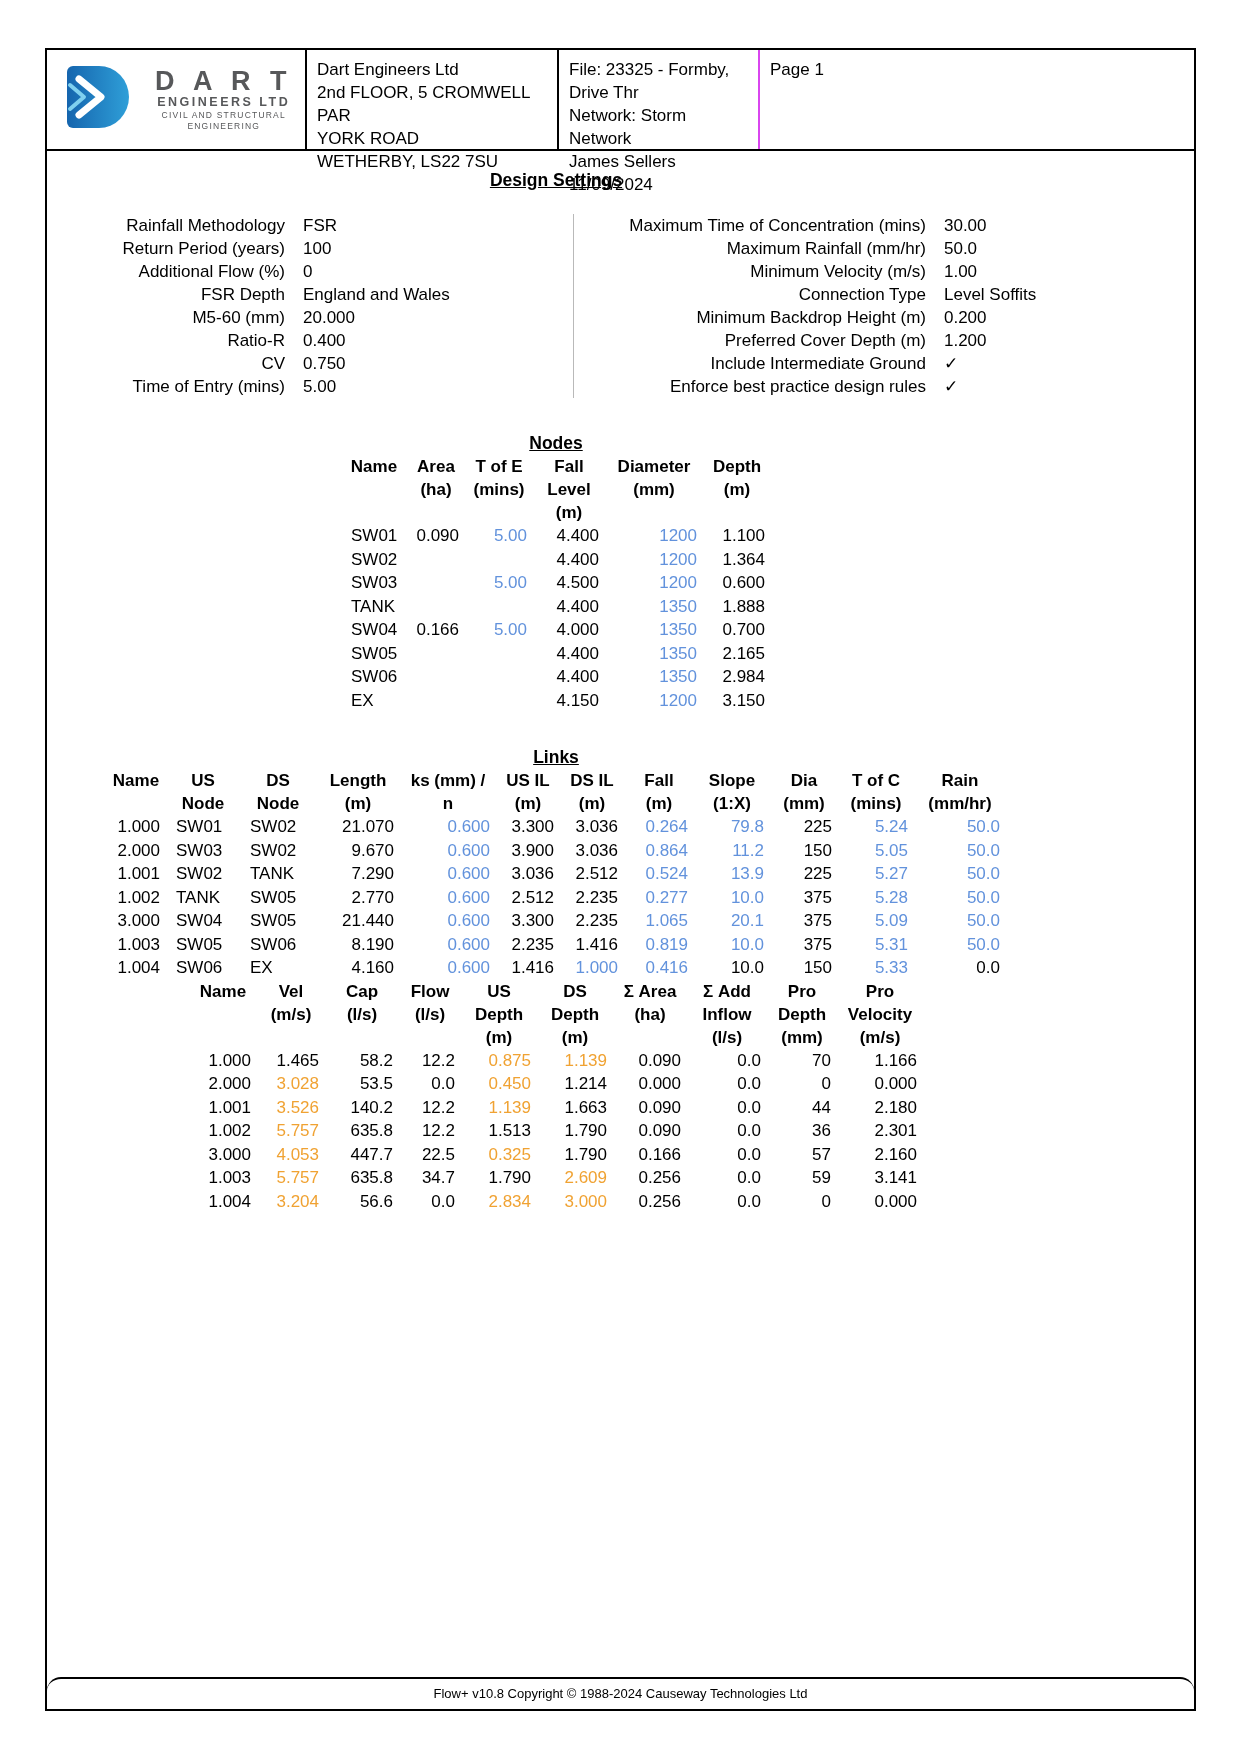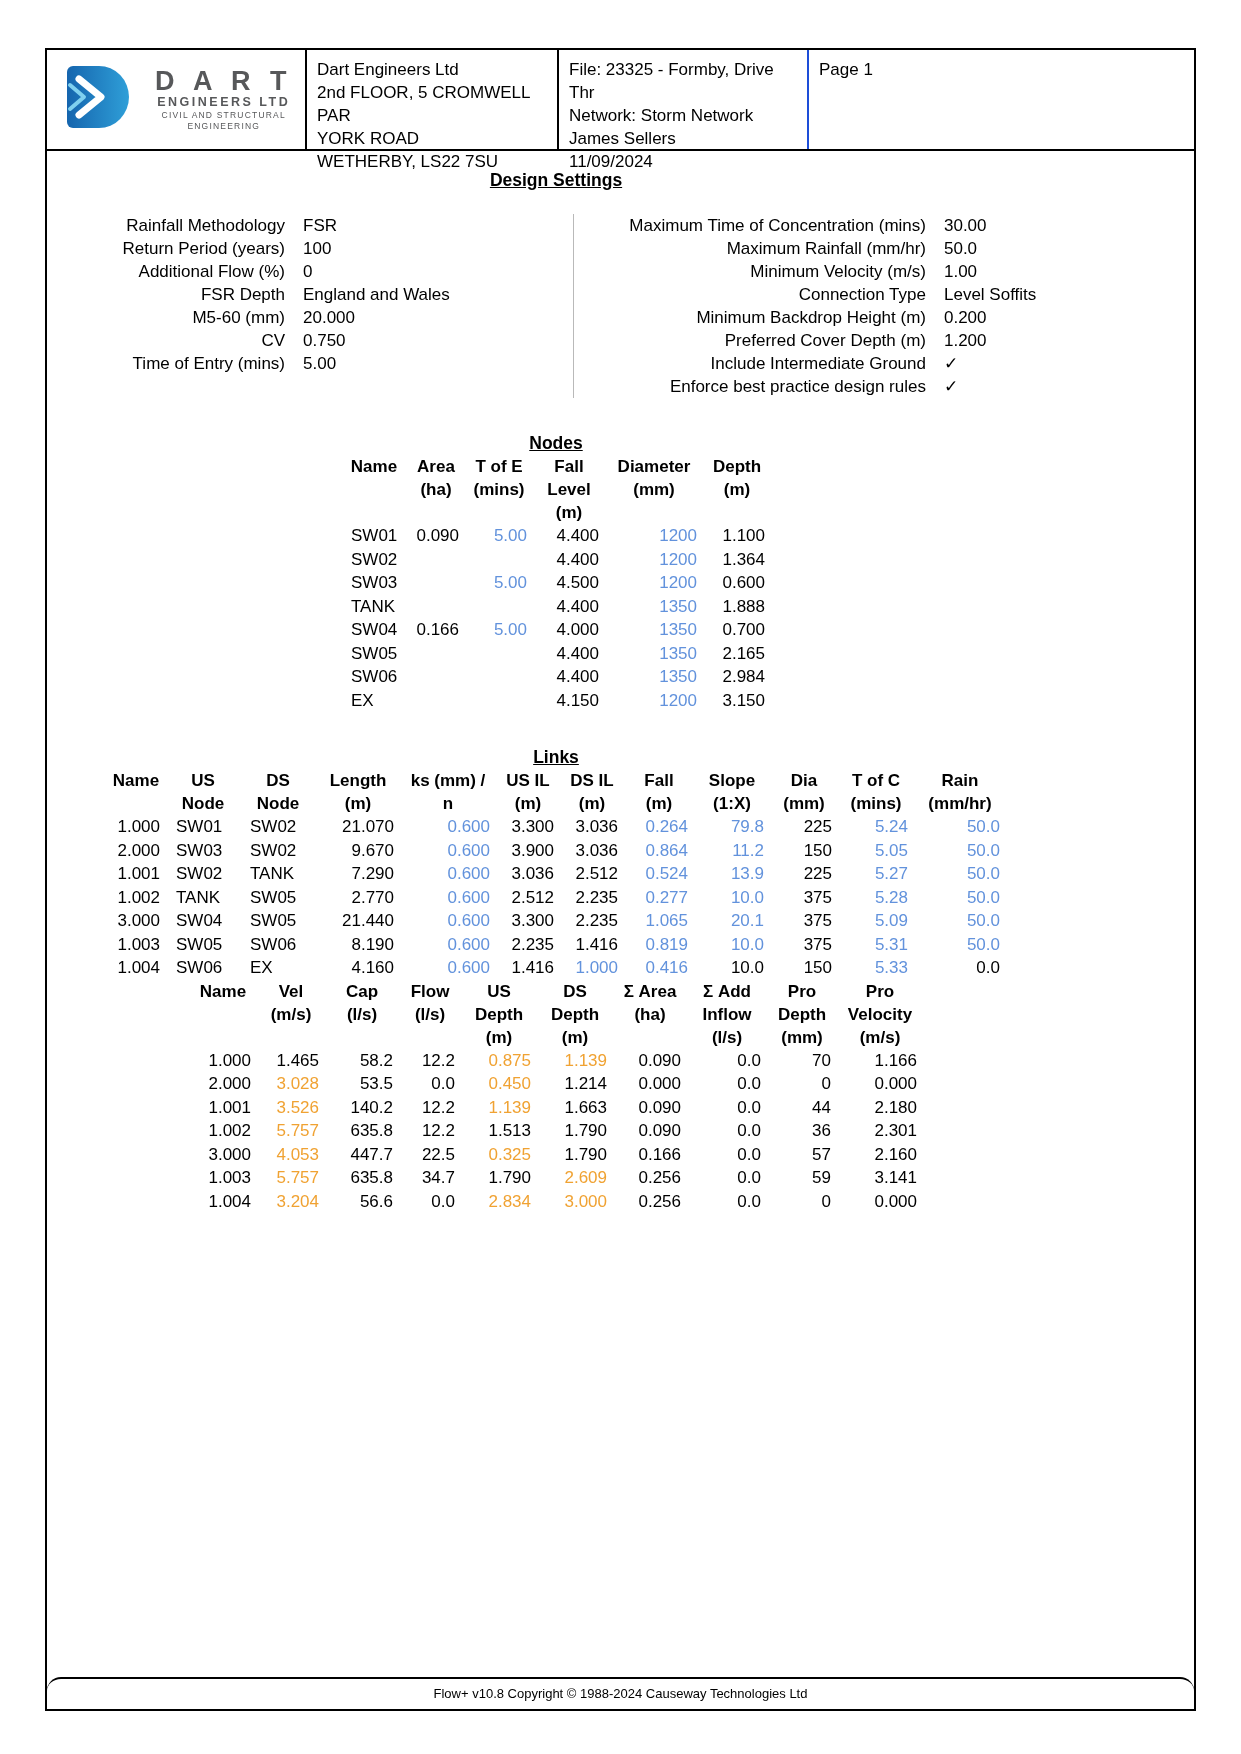--- a/index.html
+++ b/index.html
@@ -6,21 +6,21 @@
   html,body { width:1241px; height:1754px; background:#ffffff;
     font-family:"Liberation Sans", sans-serif; color:#000; }
   .page { position:absolute; left:45px; top:48px; width:1151px; height:1663px;
     border:2px solid #000; background:#fff; }
 
   
   .hdr { display:flex; height:101px; border-bottom:2px solid #000; }
   .hdr-cell { padding:8px 10px; font-size:17px; line-height:23px; }
   .logo-cell { width:260px; border-right:2px solid #000; display:flex; align-items:center; gap:24px; padding:8px 6px 8px 16px; }
   .company-cell { width:252px; border-right:2px solid #000; }
-  .file-cell { width:250px; border-right:2px solid #1d4ed8; }
+  .file-cell { width:201px; border-right:2px solid #d946ef; }
   .page-cell { flex:1; }
   .logo-text { color:#57585a; text-align:center; }
   .logo-word { font-size:27px; font-weight:bold; letter-spacing:6px; line-height:28px; }
   .logo-sub { font-size:12.5px; font-weight:bold; letter-spacing:2.5px; line-height:15px; }
   .logo-tag { font-size:8.5px; letter-spacing:1.2px; line-height:11px; }
 
   
   .content { width:1016px; margin-left:1px; padding-top:18px; }
   .section-title { text-align:center; font-size:17.5px; font-weight:bold;
     text-decoration:underline; line-height:23px; }
@@ -118,20 +118,24 @@
             </tr>
               <tr>
               <td class="s-label">FSR Depth</td>
               <td class="s-value">England and Wales</td>
             </tr>
               <tr>
               <td class="s-label">M5-60 (mm)</td>
               <td class="s-value">20.000</td>
             </tr>
               <tr>
+              <td class="s-label">Ratio-R</td>
+              <td class="s-value">0.400</td>
+            </tr>
+              <tr>
               <td class="s-label">CV</td>
               <td class="s-value">0.750</td>
             </tr>
               <tr>
               <td class="s-label">Time of Entry (mins)</td>
               <td class="s-value">5.00</td>
             </tr>
             </tbody>
         </table>
       </div>

